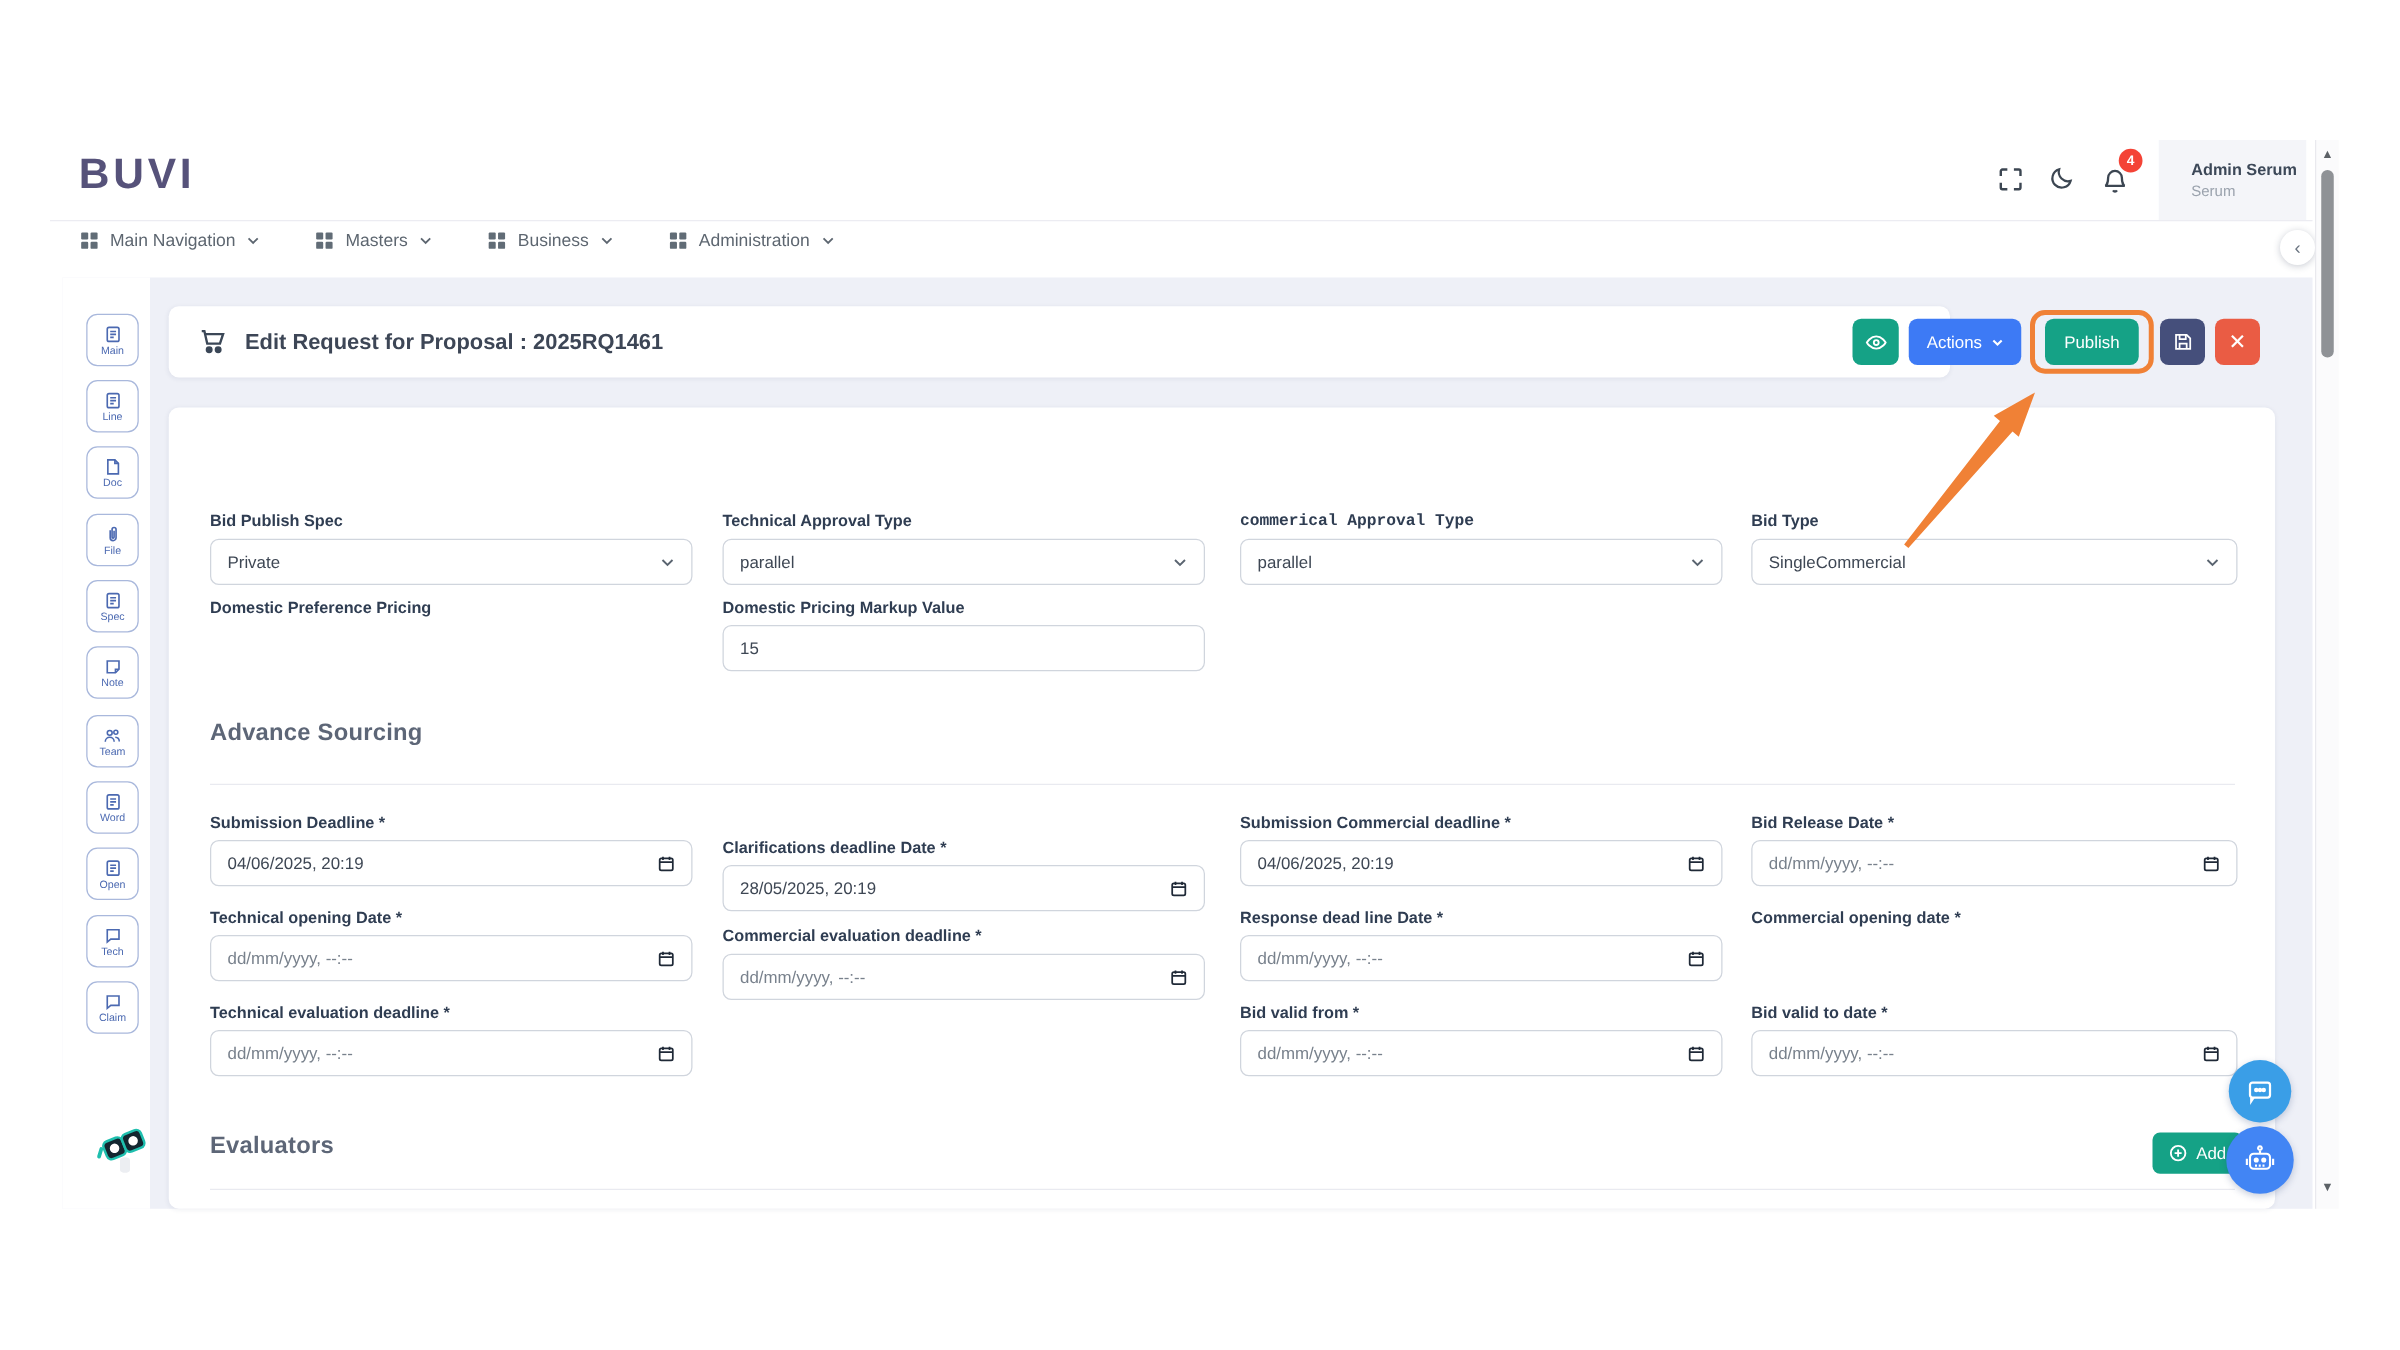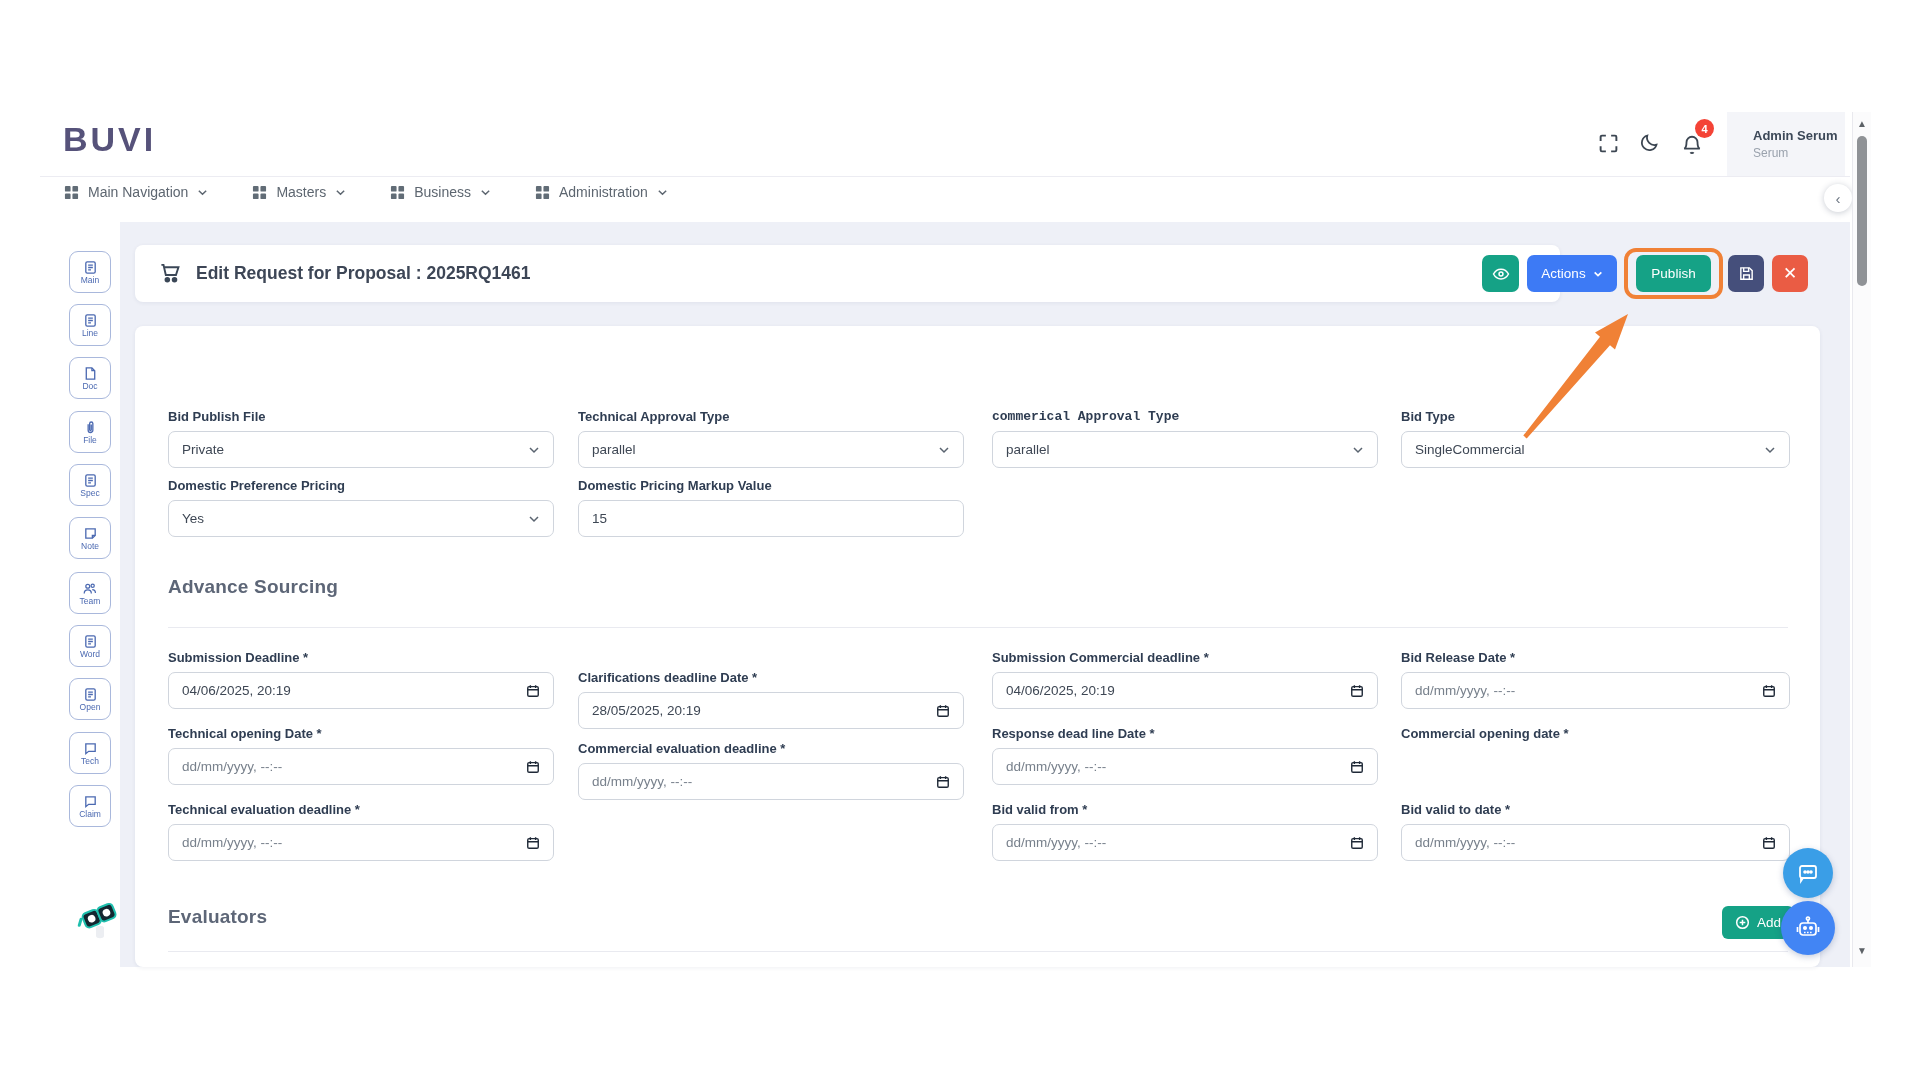--- a/index.html
+++ b/index.html
@@ -267,21 +267,21 @@
         </svg>
     </button>
     <button class="btn btn-red abs" style="left:1637px;top:10px;width:36px;height:37px;font-size:17px;">
       <span>✕</span>
     </button>
   </div>
 
   <div class="abs card" style="left:135px;top:326px;width:1685px;height:641px;">
 
 
-    <div class="lbl" style="left:33px;top:83px;">Bid Publish File</div>
+    <div class="lbl" style="left:33px;top:83px;">Bid Publish Spec</div>
     <div class="sel" style="left:33px;top:105px;width:386px;">
       <span class="v">Private</span>
       <svg class="chev" width="12" height="12" viewBox="0 0 12 12" fill="none" stroke="currentColor" stroke-width="1.5">
           <path d="M2 4l4 4 4-4"></path>
         </svg>
     </div>
     <div class="lbl" style="left:443px;top:83px;">Technical Approval Type</div>
     <div class="sel" style="left:443px;top:105px;width:386px;">
       <span class="v">parallel</span>
       <svg class="chev" width="12" height="12" viewBox="0 0 12 12" fill="none" stroke="currentColor" stroke-width="1.5">
@@ -297,26 +297,20 @@
     </div>
     <div class="lbl" style="left:1266px;top:83px;">Bid Type</div>
     <div class="sel" style="left:1266px;top:105px;width:389px;">
       <span class="v">SingleCommercial</span>
       <svg class="chev" width="12" height="12" viewBox="0 0 12 12" fill="none" stroke="currentColor" stroke-width="1.5">
           <path d="M2 4l4 4 4-4"></path>
         </svg>
     </div>
 
     <div class="lbl" style="left:33px;top:152px;">Domestic Preference Pricing</div>
-    <div class="sel" style="left:33px;top:174px;width:386px;">
-      <span class="v">Yes</span>
-      <svg class="chev" width="12" height="12" viewBox="0 0 12 12" fill="none" stroke="currentColor" stroke-width="1.5">
-          <path d="M2 4l4 4 4-4"></path>
-        </svg>
-    </div>
     <div class="lbl" style="left:443px;top:152px;">Domestic Pricing Markup Value</div>
     <div class="inp" style="left:443px;top:174px;width:386px;">
       <span class="v">15</span>
     </div>
 
     <div class="sec-h" style="left:33px;top:250px;">Advance Sourcing</div>
     <div class="hr" style="left:33px;top:301px;width:1620px;"></div>
 
     <div class="lbl" style="left:33px;top:324px;">Submission Deadline *</div>
     <div class="inp" style="left:33px;top:346px;width:386px;">

